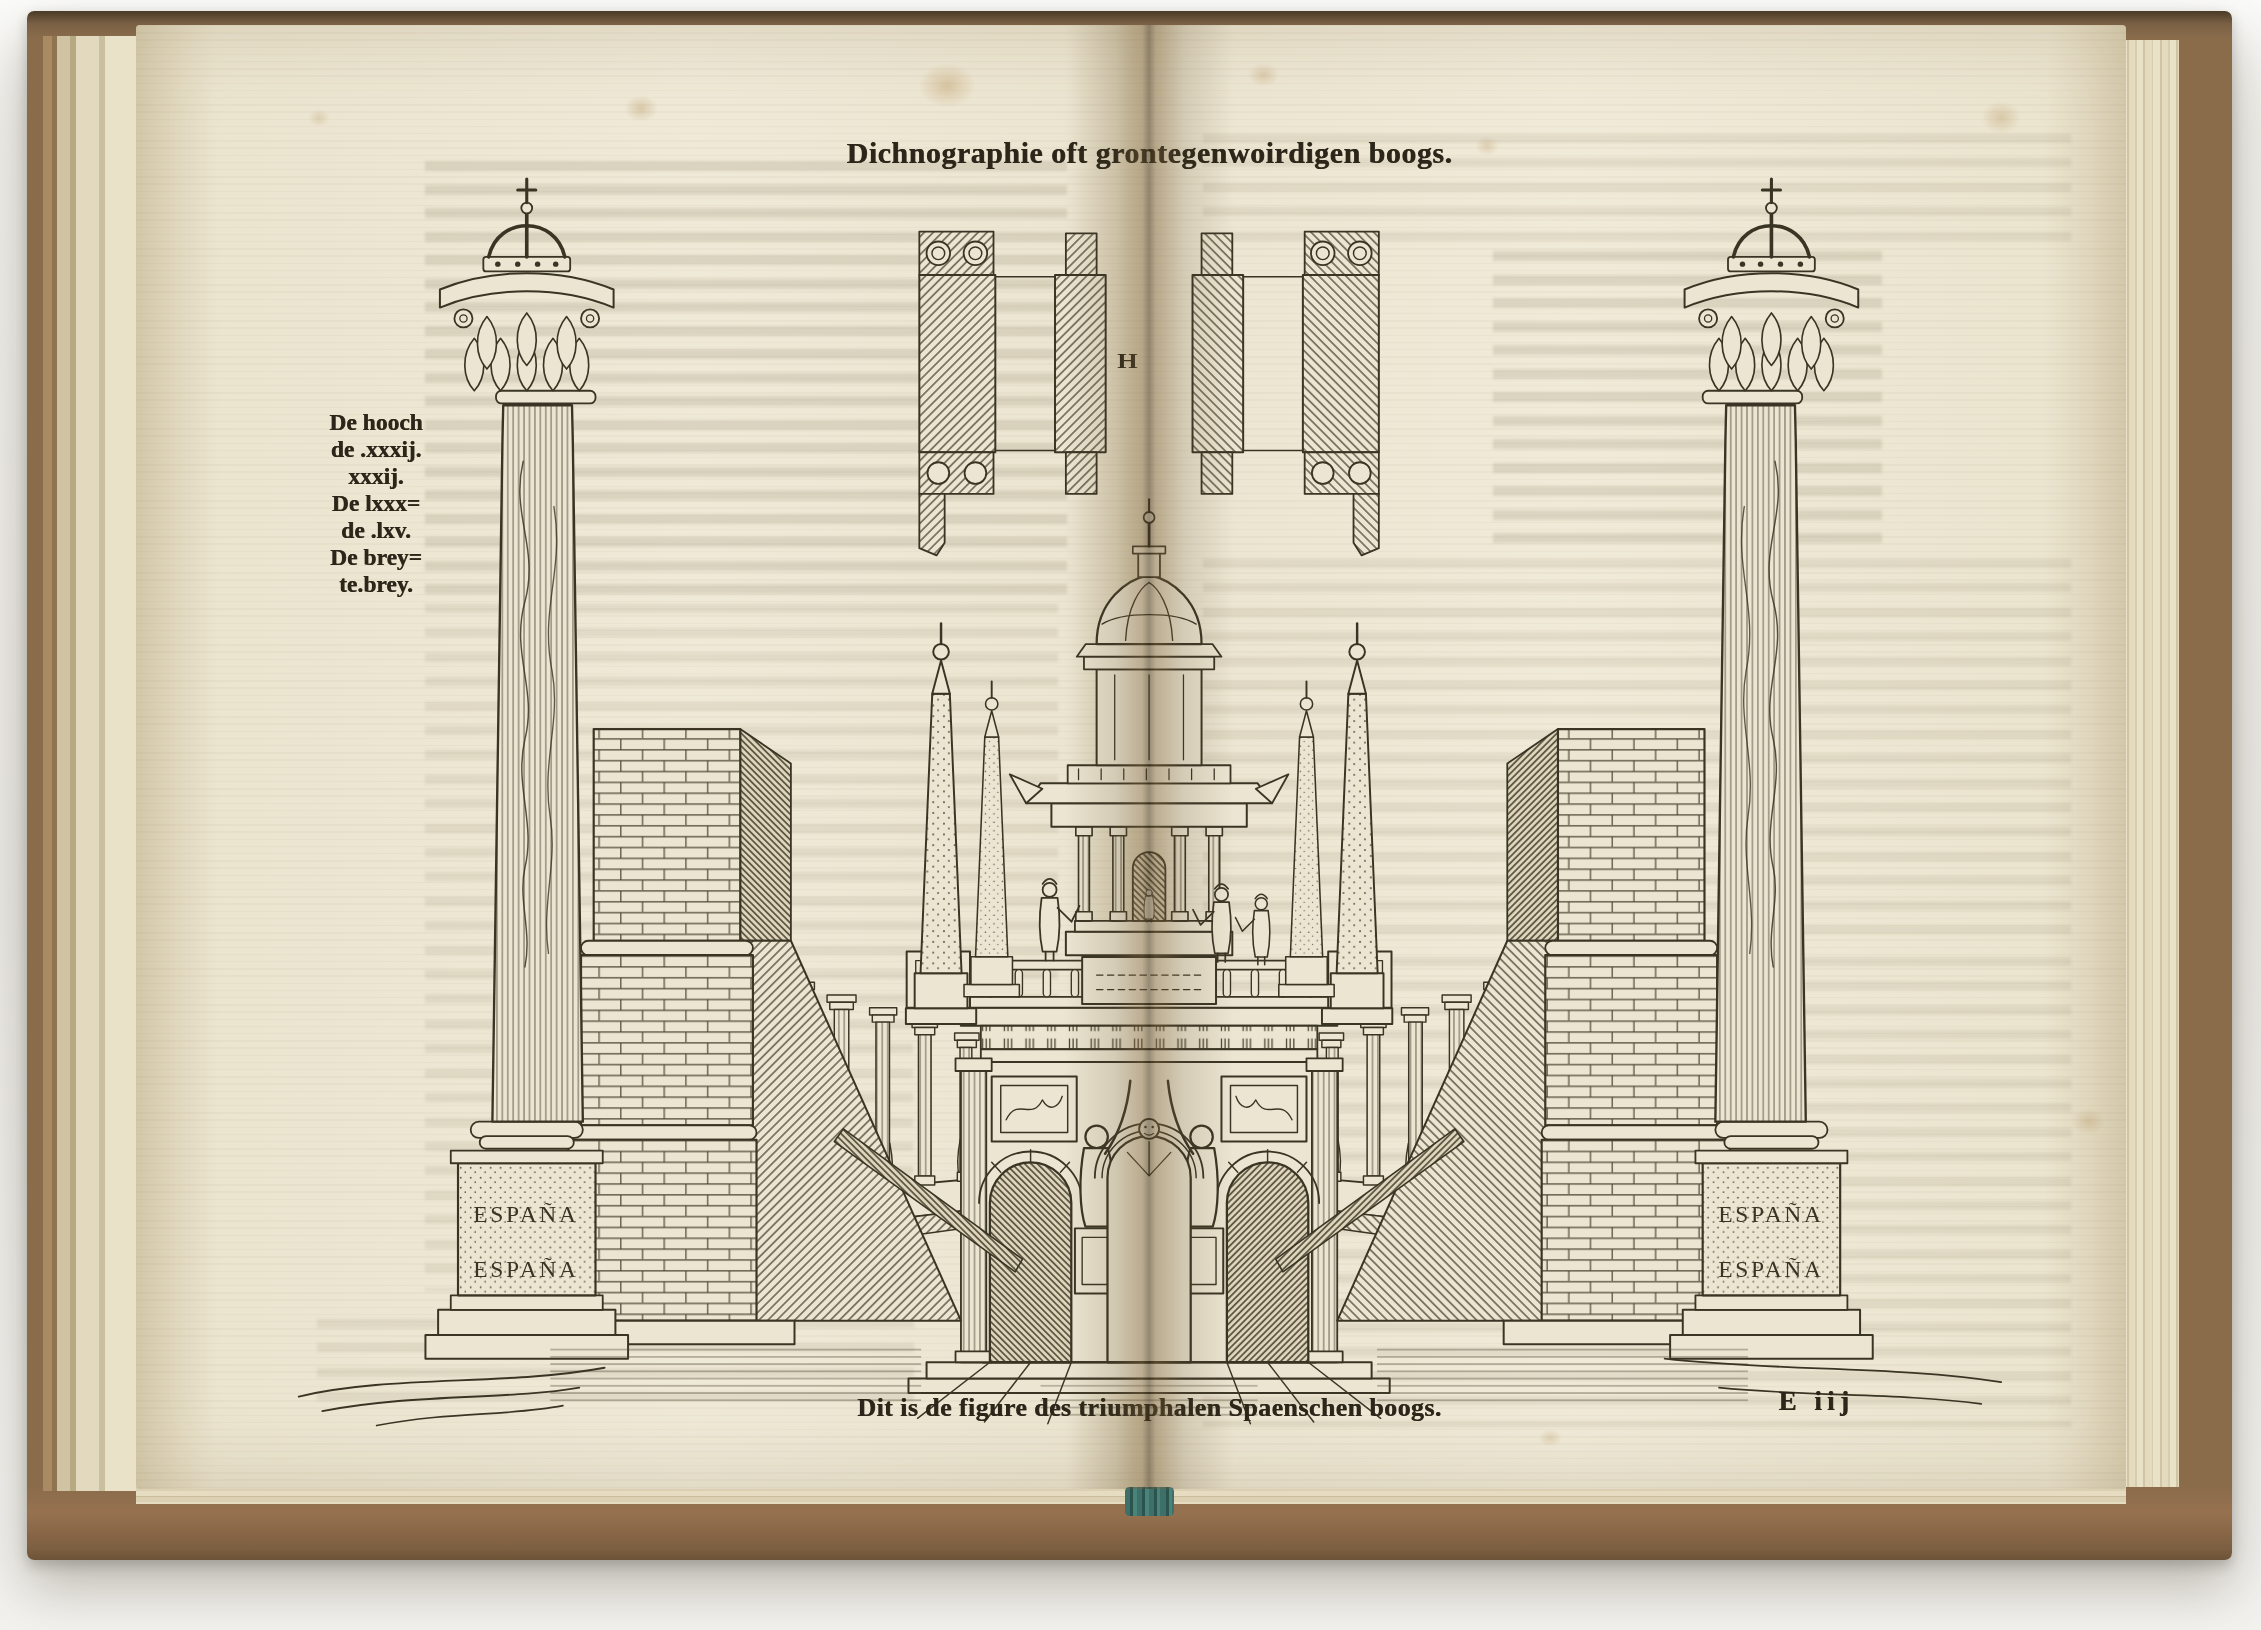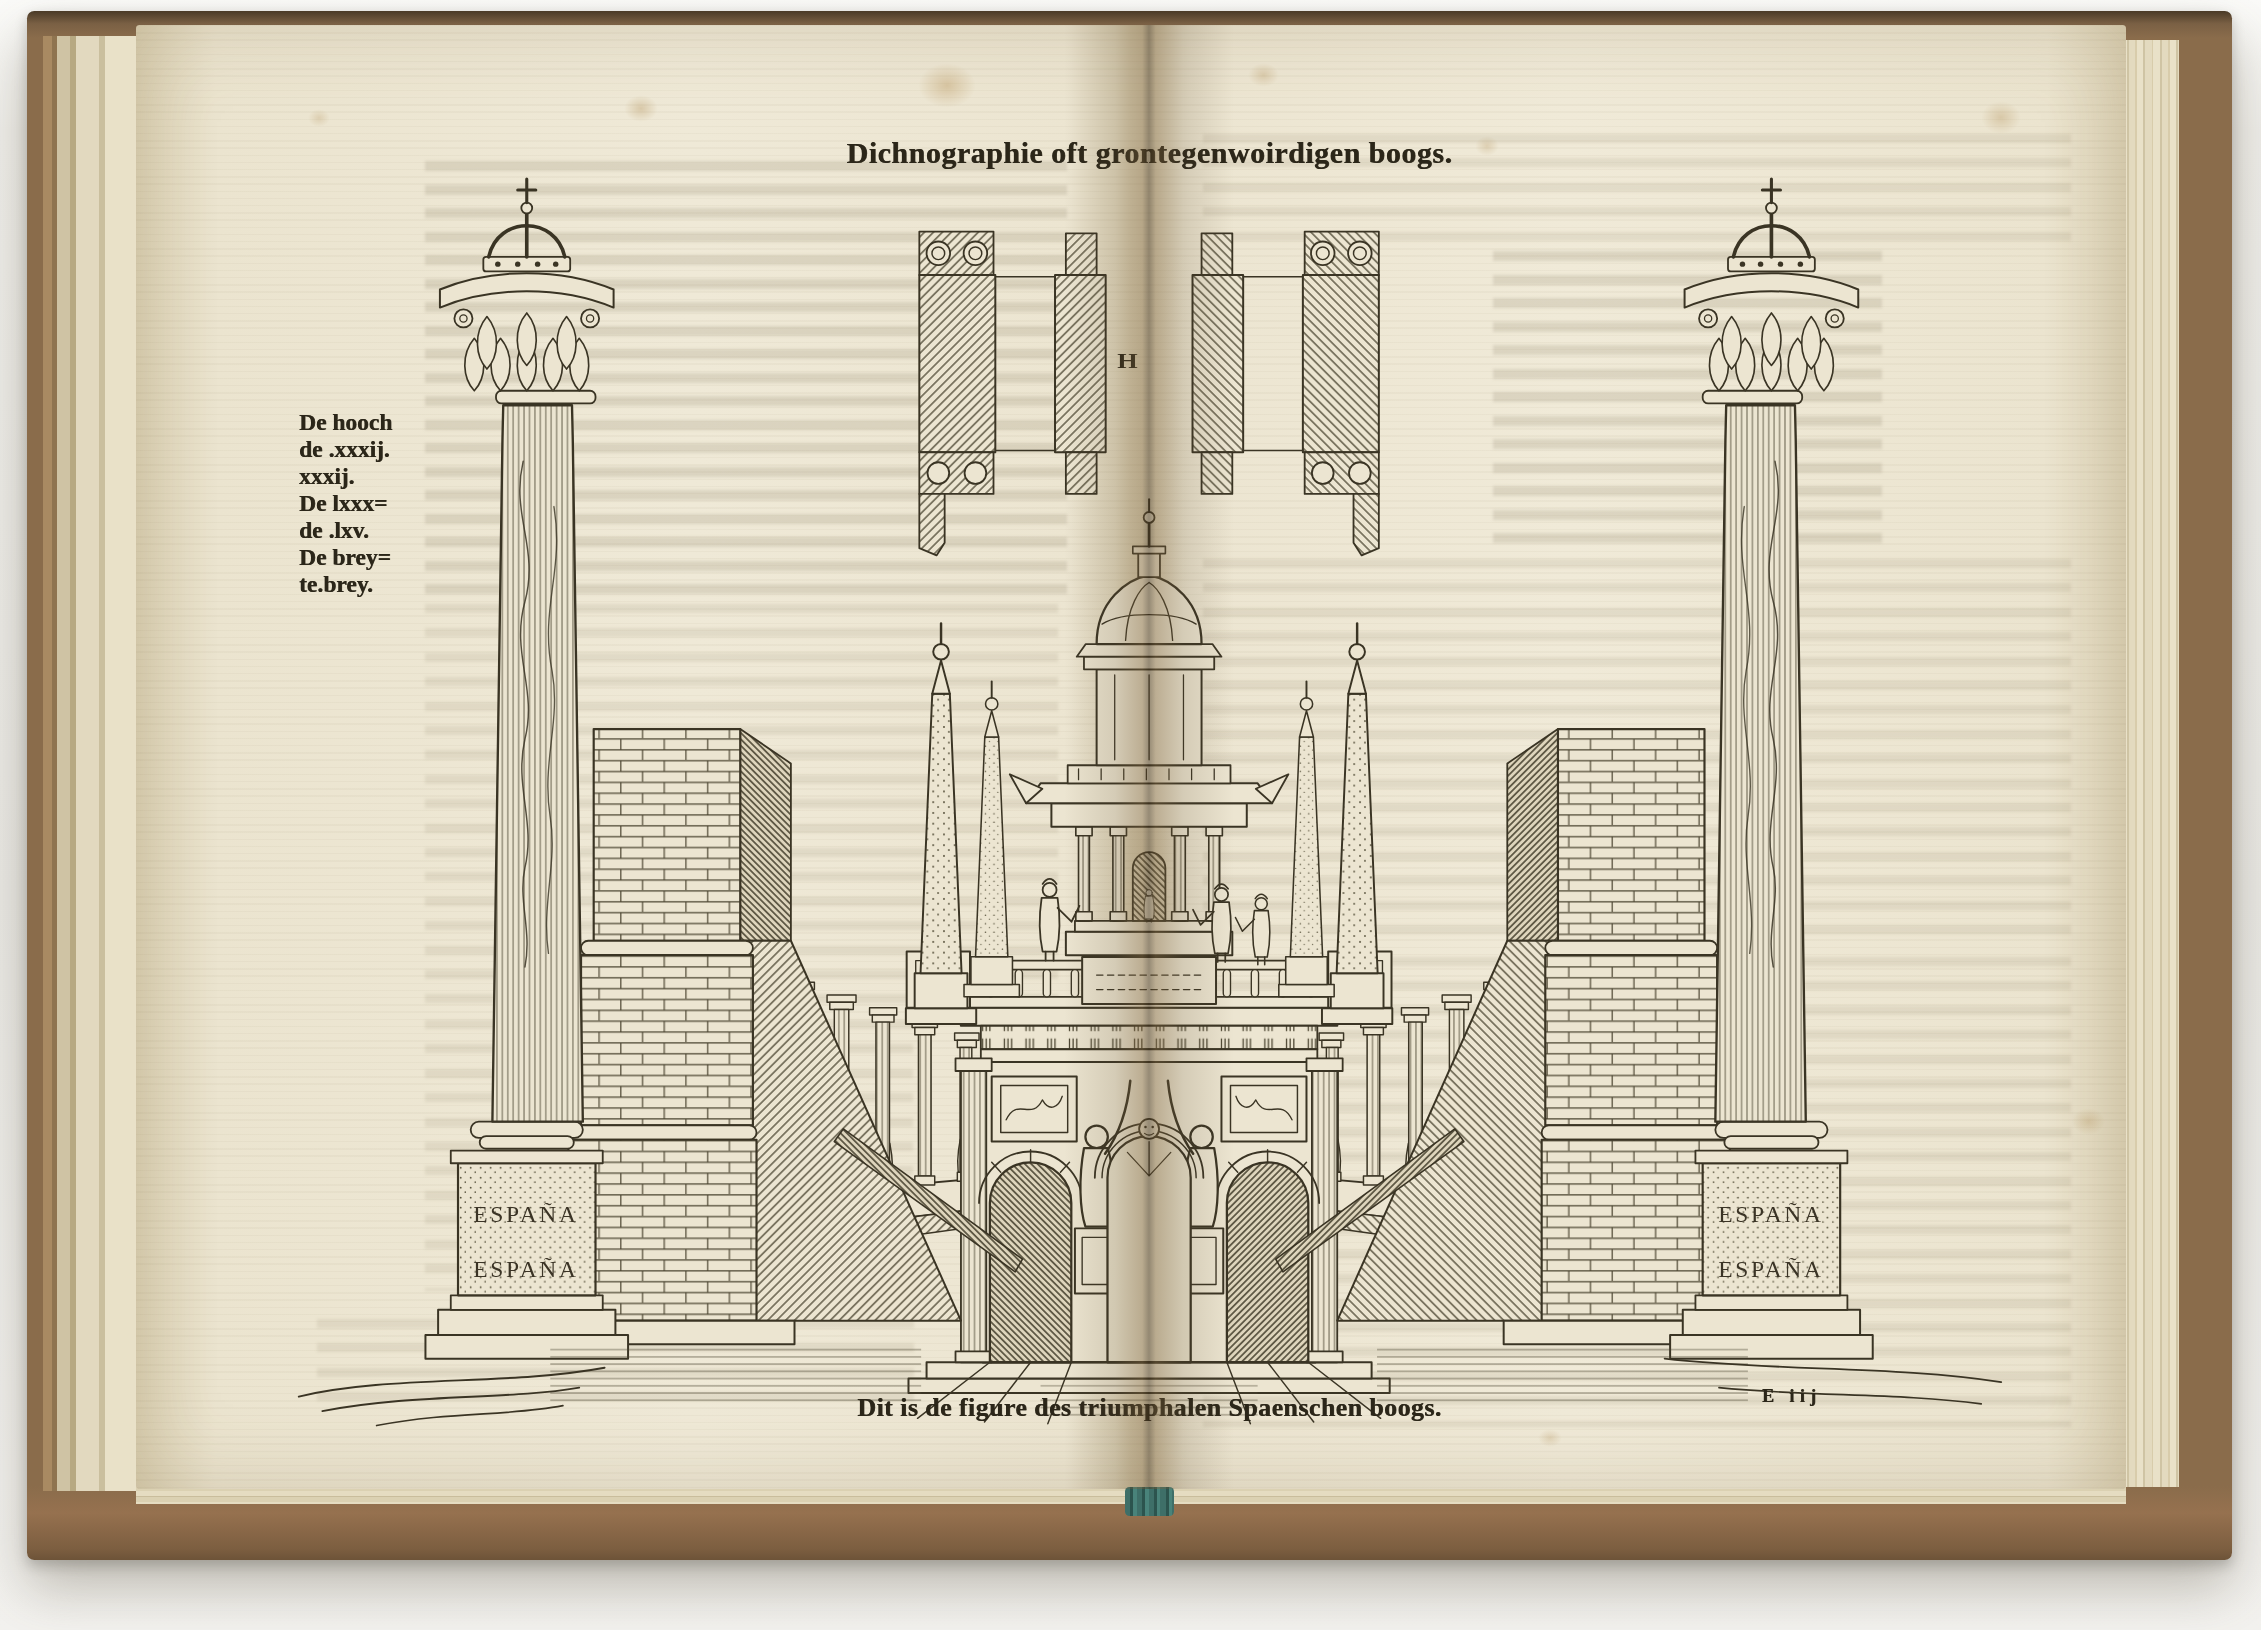--- a/index.html
+++ b/index.html
@@ -32,25 +32,25 @@
       linear-gradient(90deg,#ddd3b6 0%,#ebe4cf 4%,#efe9d7 28%,#ece5d1 47%,#e0d6ba 50%,#ece5d1 53%,#f0ead8 72%,#ebe4cf 96%,#ded4b8 100%),
       linear-gradient(180deg,#e7dfc9 0%,#efe9d7 5%,#efe9d7 92%,#ddd3b6 100%);
     box-shadow:inset 0 0 81px rgba(125,100,58,.22);
     border-radius:3.6px;
   }
   .ghost{position:absolute;filter:blur(1.4px);pointer-events:none;}
   .ghost.rows{background:repeating-linear-gradient(180deg, rgba(116,104,76,.16) 0 10px, rgba(116,104,76,0) 10px 23.5px);}
   .ghost.rows-light{background:repeating-linear-gradient(180deg, rgba(116,104,76,.11) 0 9px, rgba(116,104,76,0) 9px 24.4px);}
   svg.woodcut{position:absolute;left:0;top:0;}
   .txt{position:absolute;color:#2b2619;z-index:20;font-weight:700;}
-  .gothic{text-shadow:0.5px 0 0 rgba(43,38,25,.85);}
+  .gothic{text-shadow:0.5px 0 0 rgba(43,38,25,.85);text-align:center;}
   .title{left:697px;top:136px;width:905px;text-align:center;font-size:30px;letter-spacing:0.5px;}
   .caption{left:688px;top:1393px;width:923px;text-align:center;font-size:26px;letter-spacing:0.4px;}
   .margin-note{left:299px;top:409px;width:154px;font-size:23.5px;line-height:27px;}
-  .sig{left:1762px;top:1386px;width:109px;font-size:18px;letter-spacing:5.4px;}
+  .sig{left:1762px;top:1386px;width:109px;font-size:27px;letter-spacing:5.4px;}
   .espana{width:148px;text-align:center;font-size:23.5px;letter-spacing:2.7px;font-weight:400;color:#3b3426;}
   .planmark{left:1105px;top:349px;width:45px;text-align:center;font-size:21px;transform:scaleX(1.25);}
   .gutter{
     position:absolute;left:1064px;top:25px;width:170px;height:1464px;z-index:30;pointer-events:none;
     background:linear-gradient(90deg,rgba(91,72,43,0) 0%,rgba(91,72,43,.16) 30%,rgba(122,97,60,.42) 46%,rgba(64,48,26,.5) 50%,rgba(122,97,60,.42) 54%,rgba(91,72,43,.16) 70%,rgba(91,72,43,0) 100%);
   }
   .endband{
     position:absolute;left:1125px;top:1487px;width:49px;height:29px;border-radius:4.5px;z-index:6;
     background:repeating-linear-gradient(90deg,#3e6f68 0 5.4px,#2c544e 5.4px 8.1px,#49837a 8.1px 11.8px);
   }

